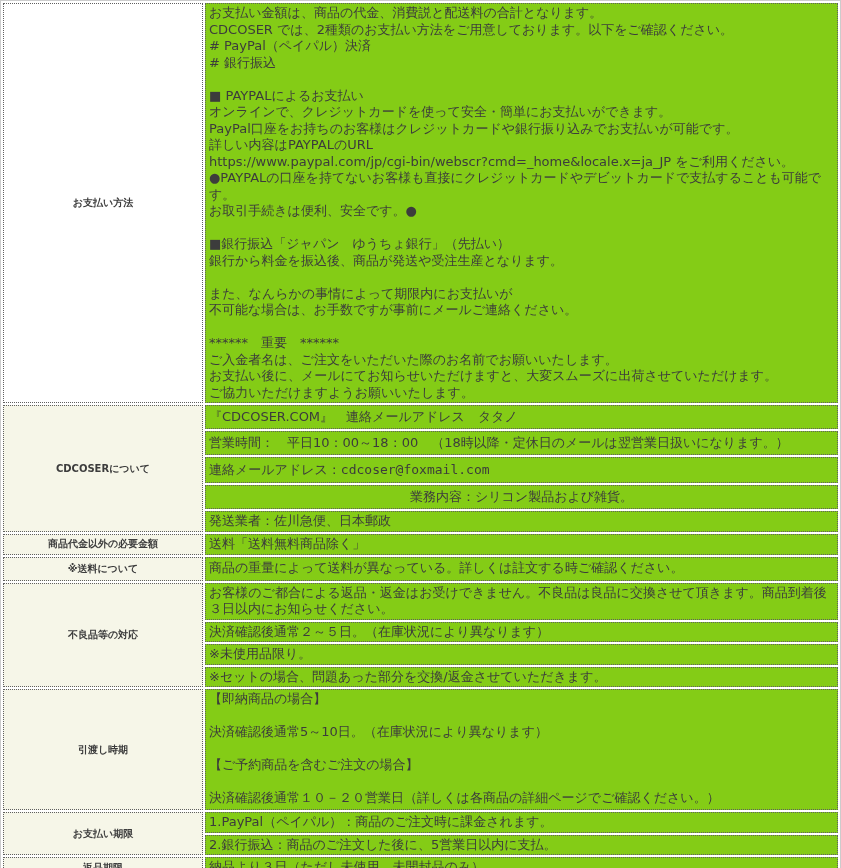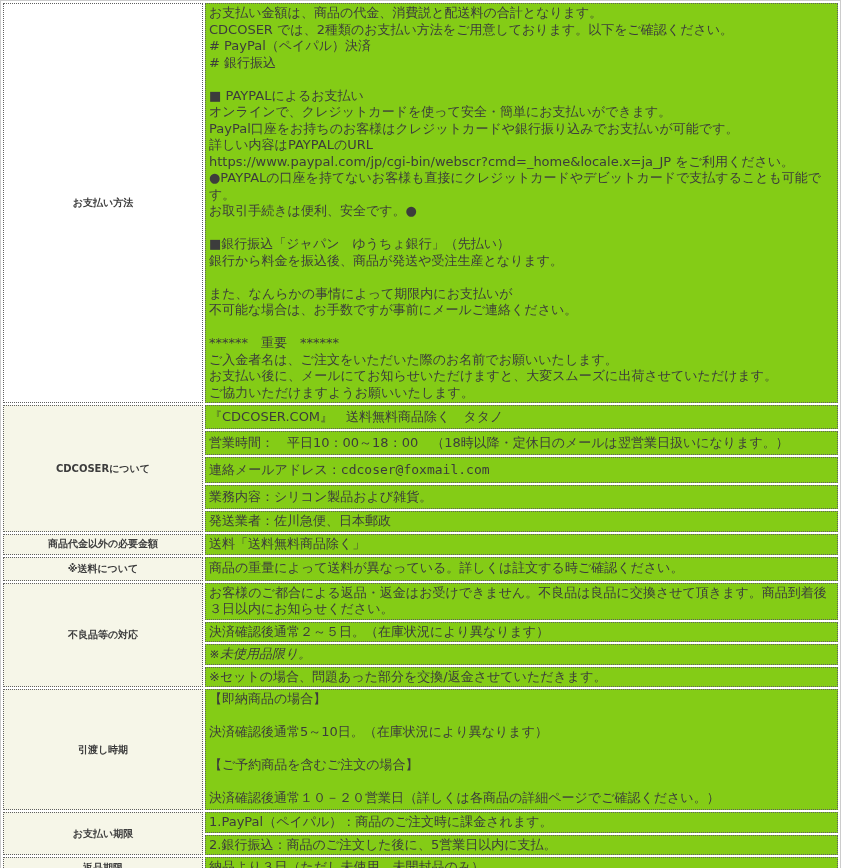--- a/index.html
+++ b/index.html
@@ -51,27 +51,27 @@
   td.con.top { vertical-align: top; }
   .email {
     font-family: "DejaVu Sans Mono", "Liberation Mono", monospace;
     font-weight: normal;
   }
   
   .h-payment   { height: 395px; }
   .h-about-1   { height: 24px; }
   .h-about-2   { height: 24px; }
   .h-about-3   { height: 26px; }
-  .h-about-4   { height: 24px; }
+  .h-about-4   { height: 24px; text-align: center; }
   .h-about-5   { height: 21px; }
   .h-extrafee  { height: 20px; }
   .h-postage   { height: 24px; margin-left: 21px; }
   .h-def-1     { height: 35px; }
   .h-def-2     { height: 16px; margin-top: 42px; }
-  .h-def-3     { height: 16px; font-style: italic; }
+  .h-def-3     { height: 16px; }
   .h-def-4     { height: 12px; }
   .h-delivery  { height: 121px; }
   .h-dead-1    { height: 16px; }
   .h-dead-2    { height: 17px; }
   .h-retdead   { height: 21px; }
 </style>
 </head>
 <body>
 
 <div class="page">
@@ -104,21 +104,21 @@
 不可能な場合は、お手数ですが事前にメールご連絡ください。
 
 ******　重要　******
 ご入金者名は、ご注文をいただいた際のお名前でお願いいたします。
 お支払い後に、メールにてお知らせいただけますと、大変スムーズに出荷させていただけます。
 ご協力いただけますようお願いいたします。</td>
     </tr>
 
     <tr>
       <td class="lab" rowspan="5">CDCOSERについて</td>
-      <td class="con h-about-1">『CDCOSER.COM』　送料無料商品除く　タタノ</td>
+      <td class="con h-about-1">『CDCOSER.COM』　連絡メールアドレス　タタノ</td>
     </tr>
     <tr>
       <td class="con h-about-2">営業時間：　平日10：00～18：00　（18時以降・定休日のメールは翌営業日扱いになります。）</td>
     </tr>
     <tr>
       <td class="con h-about-3"><span>連絡メールアドレス：</span><span class="email">cdcoser@foxmail.com</span></td>
     </tr>
     <tr>
       <td class="con h-about-4">業務内容：シリコン製品および雑貨。</td>
     </tr>

